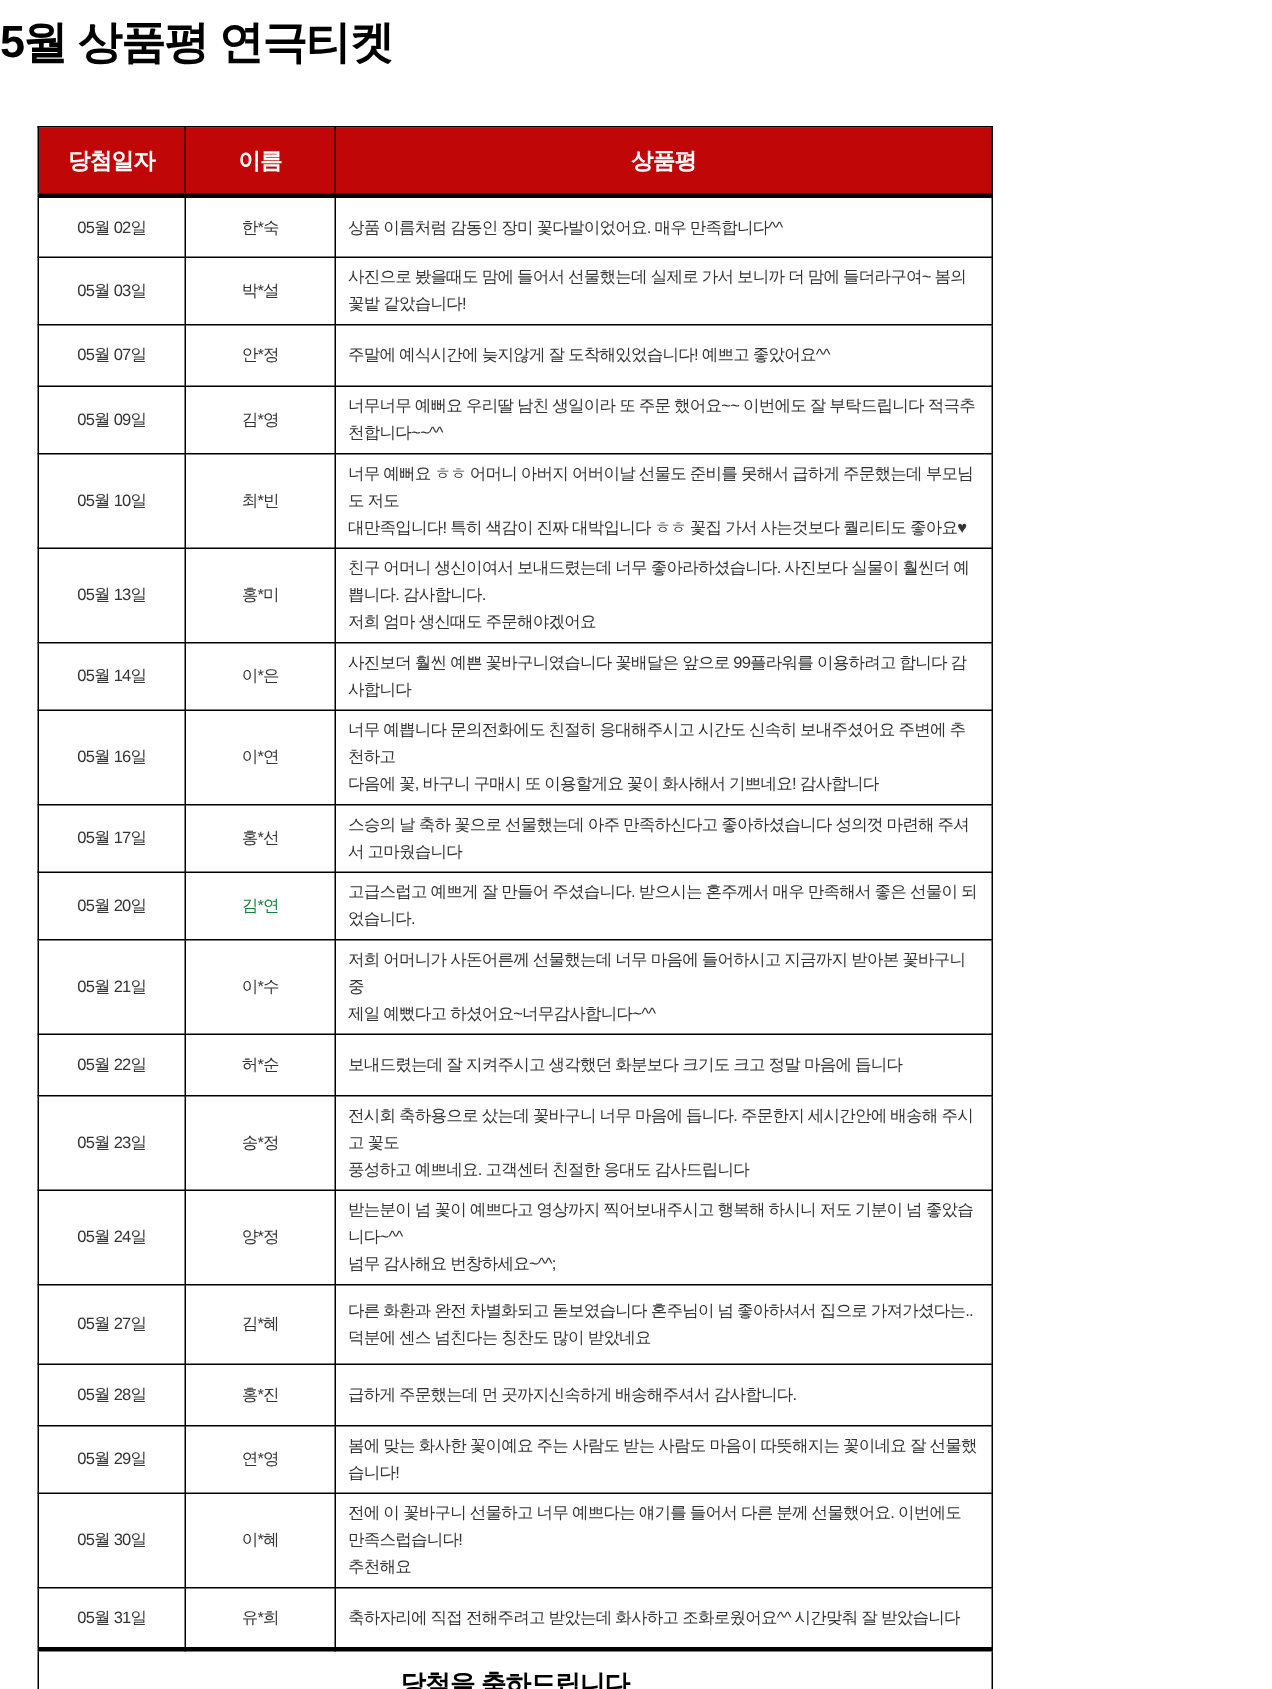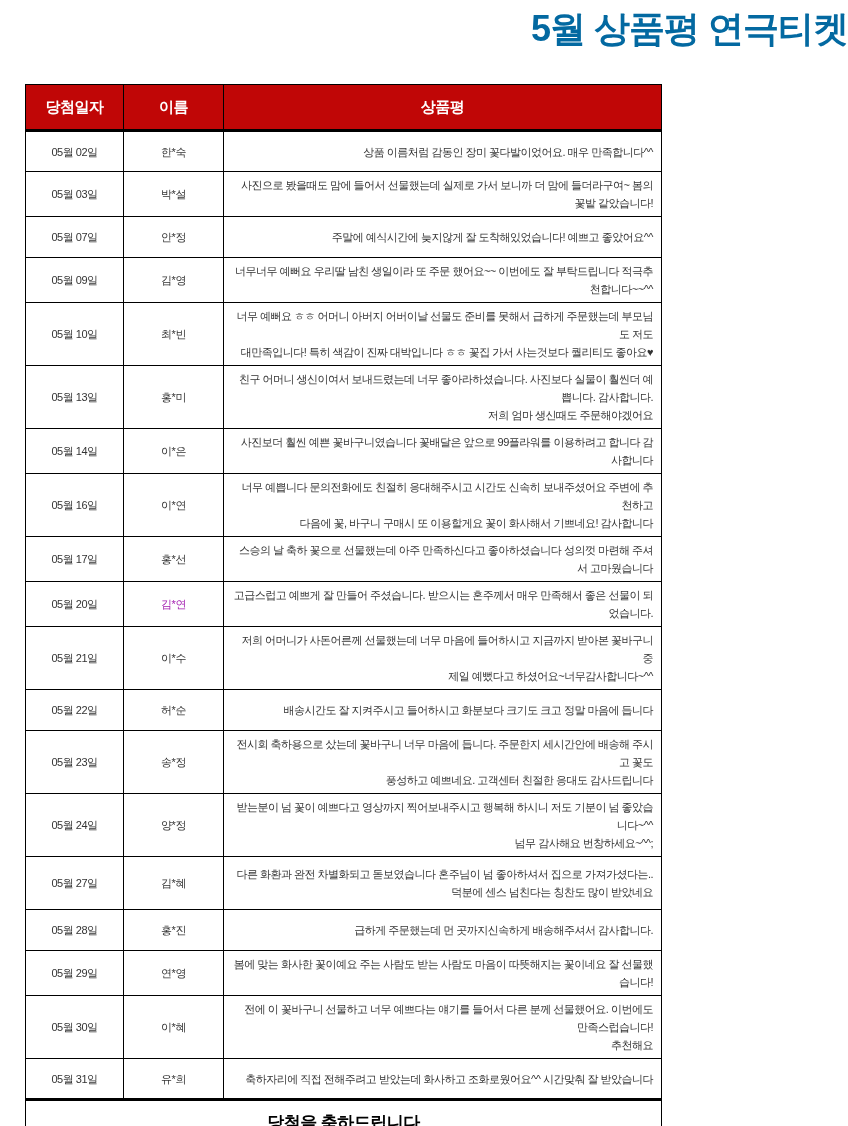--- a/index.html
+++ b/index.html
@@ -9,24 +9,24 @@
     font-family: "Liberation Sans", "DejaVu Sans", sans-serif;
   }
   .page {
     width: 848px;
     min-height: 1126px;
     background: #ffffff;
     box-sizing: border-box;
     padding-top: 10px;
   }
   .title {
-    text-align: right;
+    text-align: left;
     font-weight: bold;
-    color: #0369a1;
-    font-size: 36px;
+    color: #000000;
+    font-size: 30px;
     line-height: 38px;
     letter-spacing: -1px;
   }
   .table-wrap {
     margin: 36px 24px 0 25px;
   }
   table.winners {
     width: 637px;
     border-collapse: collapse;
     table-layout: fixed;
@@ -52,21 +52,21 @@
     vertical-align: middle;
     letter-spacing: -0.5px;
   }
   tr.row { height: 41px; }
   tr.row.double { height: 53px; }
   td.date, td.name {
     text-align: center;
     padding: 2px 4px;
   }
   td.review {
-    text-align: right;
+    text-align: left;
     padding: 4px 8px;
     white-space: pre-line;
   }
   tr.footer-row td {
     height: 42px;
     text-align: center;
     font-size: 17px;
     font-weight: bold;
     color: #000000;
     border-top: 3px solid #000000;
@@ -141,33 +141,33 @@
           <td class="review">너무 예쁩니다 문의전화에도 친절히 응대해주시고 시간도 신속히 보내주셨어요 주변에 추천하고
 다음에 꽃, 바구니 구매시 또 이용할게요 꽃이 화사해서 기쁘네요! 감사합니다</td>
         </tr>
         <tr class="row">
           <td class="date">05월 17일</td>
           <td class="name">홍*선</td>
           <td class="review">스승의 날 축하 꽃으로 선물했는데 아주 만족하신다고 좋아하셨습니다 성의껏 마련해 주셔서 고마웠습니다</td>
         </tr>
         <tr class="row">
           <td class="date">05월 20일</td>
-          <td class="name" style="color: #a21caf;">김*연</td>
+          <td class="name" style="color: #15803d;">김*연</td>
           <td class="review">고급스럽고 예쁘게 잘 만들어 주셨습니다. 받으시는 혼주께서 매우 만족해서 좋은 선물이 되었습니다.</td>
         </tr>
         <tr class="row double">
           <td class="date">05월 21일</td>
           <td class="name">이*수</td>
           <td class="review">저희 어머니가 사돈어른께 선물했는데 너무 마음에 들어하시고 지금까지 받아본 꽃바구니중
 제일 예뻤다고 하셨어요~너무감사합니다~^^</td>
         </tr>
         <tr class="row">
           <td class="date">05월 22일</td>
           <td class="name">허*순</td>
-          <td class="review">배송시간도 잘 지켜주시고 들어하시고 화분보다 크기도 크고 정말 마음에 듭니다</td>
+          <td class="review">보내드렸는데 잘 지켜주시고 생각했던 화분보다 크기도 크고 정말 마음에 듭니다</td>
         </tr>
         <tr class="row double">
           <td class="date">05월 23일</td>
           <td class="name">송*정</td>
           <td class="review">전시회 축하용으로 샀는데 꽃바구니 너무 마음에 듭니다. 주문한지 세시간안에 배송해 주시고 꽃도
 풍성하고 예쁘네요. 고객센터 친절한 응대도 감사드립니다</td>
         </tr>
         <tr class="row double">
           <td class="date">05월 24일</td>
           <td class="name">양*정</td>

